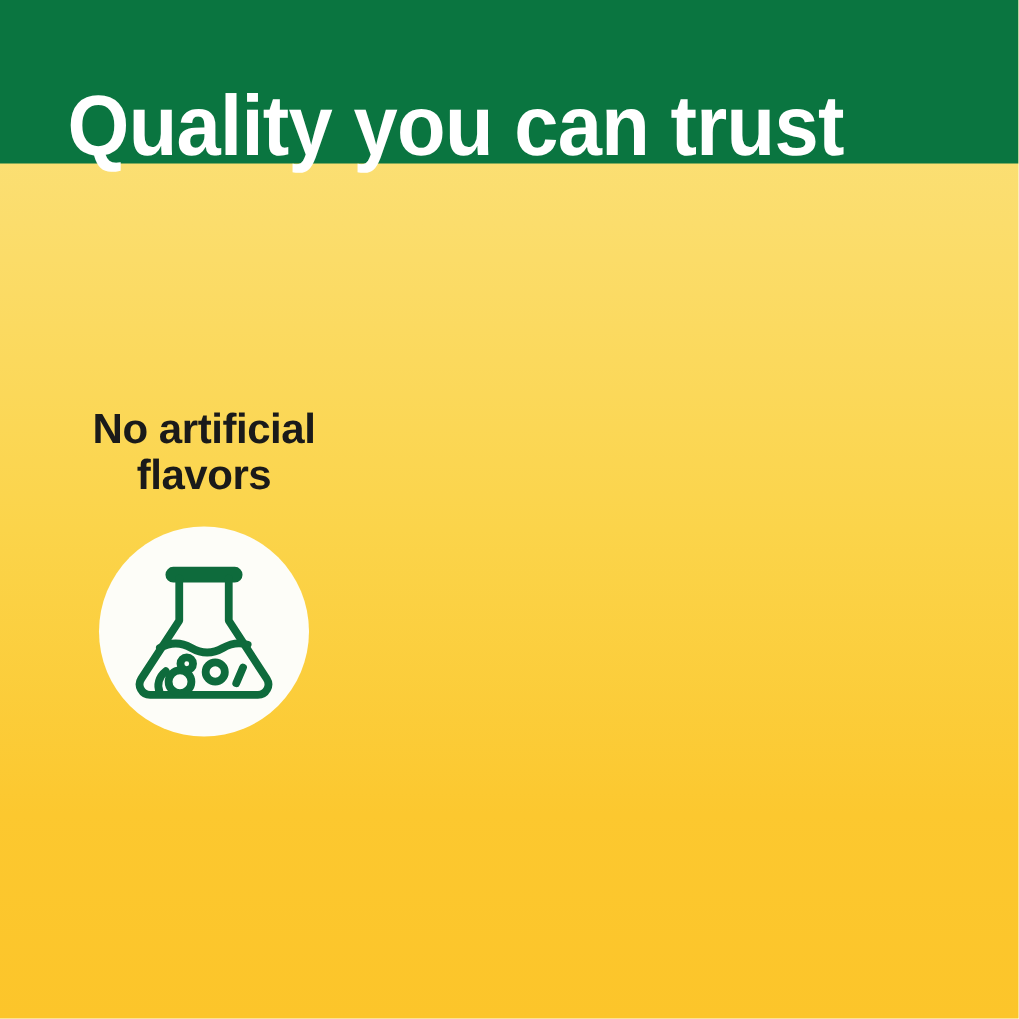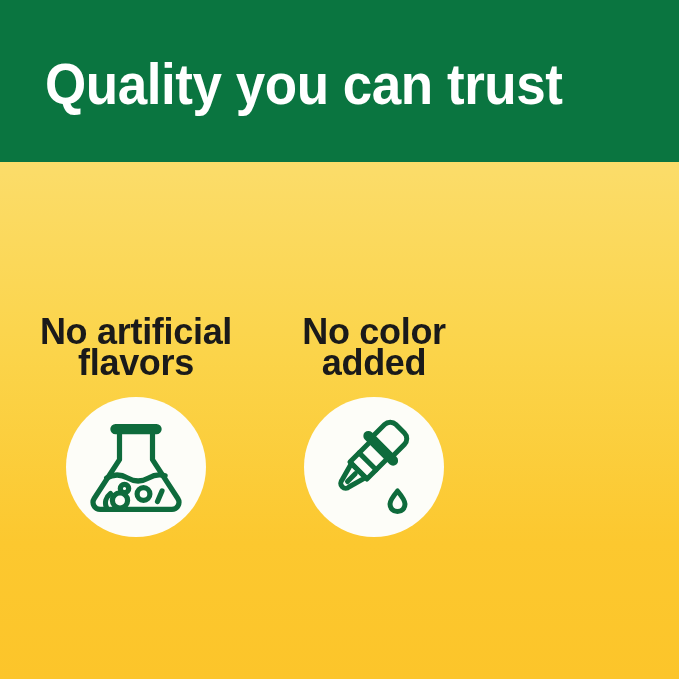--- a/index.html
+++ b/index.html
@@ -20,21 +20,21 @@
     background: linear-gradient(180deg, #FCE383 0%, #FBDD6C 22%, #FBD44A 52%, #FCC82F 80%, #FCC52A 100%);
     overflow: hidden;
   }
 
   
   #header-band {
     position: absolute;
     left: 0;
     top: 0;
     width: 679px;
-    height: 162px;
+    height: 109px;
     background: #0A7540;
   }
   #header-title {
     position: absolute;
     left: 45px;
     top: 50px;
     width: 600px;
     height: 70px;
     color: #FFFFFF;
     font-family: "Liberation Sans Narrow", "Liberation Sans", sans-serif;
@@ -64,26 +64,25 @@
     display: flex;
     flex-direction: column;
     align-items: center;
   }
   .feature:first-child { margin-left: 34px; }
 
   .feature-label {
     color: #1A1A1A;
     font-family: "Liberation Sans", sans-serif;
     font-weight: bold;
-    font-size: 36px;
+    font-size: 28px;
     line-height: 31px;
     text-align: center;
     white-space: pre-line;
     letter-spacing: -0.3px;
-    margin-top: 46px;
   }
 
   .icon-disc {
     margin-top: 19px;
     width: 140px;
     height: 140px;
     border-radius: 50%;
     background: #FDFDF8;
     display: flex;
     align-items: center;
@@ -122,42 +121,16 @@
             <circle cx="36.0" cy="85.5" r="7.6"></circle>
 
             <path d="M26.5 78.5 c-4.5 3.5 -6.2 9.2 -4.0 14.0"></path>
 
             <path d="M78.0 76.0 l-4.5 10.5"></path>
           </svg>
         </span>
       </div>
     </div>
 
-    <div class="feature">
-      <div class="feature-label">No color
-added</div>
-      <div class="icon-disc">
-        <span>
-          <svg width="104" height="104" viewBox="0 0 104 104" fill="none" stroke="#0E6B3C" stroke-width="5" stroke-linecap="round" stroke-linejoin="round">
-            <g transform="rotate(45 52 52)">
-
-              <path d="M37.5 6.5 h12 a8 8 0 0 1 8 8 v17 h-28 v-17 a8 8 0 0 1 8 -8 z"></path>
-
-              <path d="M26.0 31.5 h35 a2.5 2.5 0 0 1 0 5 h-35 a2.5 2.5 0 0 1 0 -5 z"></path>
-
-              <path d="M31.5 36.5 h24 v29 h-24 z"></path>
-
-              <path d="M31.5 52.5 h24"></path>
-
-              <path d="M33.5 65.5 h20 l-5 18 a5 5 0 0 1 -10 0 z"></path>
-
-              <path d="M43.5 70.0 v11"></path>
-            </g>
-
-            <path d="M75.5 76.0 c-5.0 6.0 -7.5 9.6 -7.5 13.1 a7.5 7.5 0 0 0 15 0 c0 -3.5 -2.5 -7.1 -7.5 -13.1 z"></path>
-          </svg>
-        </span>
-      </div>
-    </div>
 
 
   </div>
 </div>
 
 </body></html>

